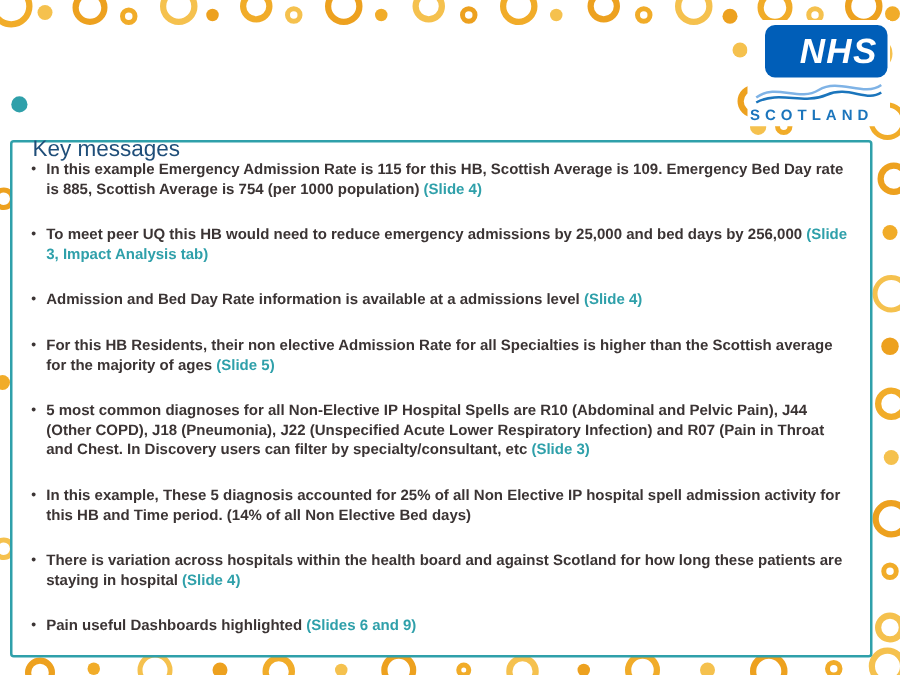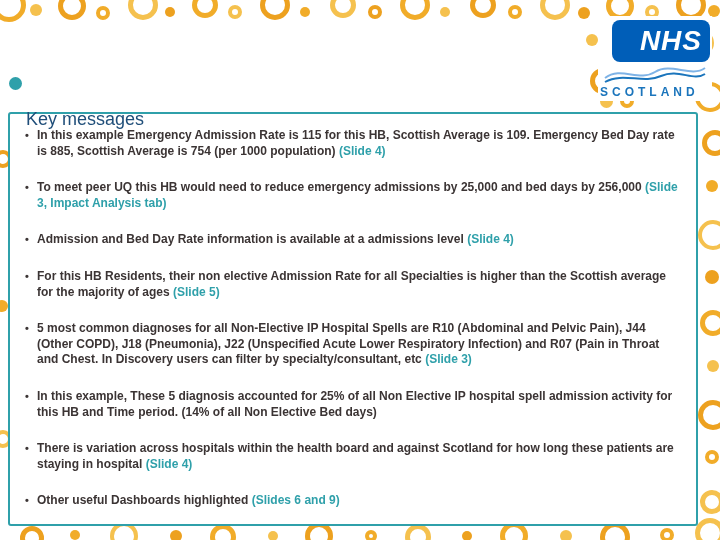--- a/index.html
+++ b/index.html
@@ -148,17 +148,17 @@
 
   <div class="content-box">
     <ul id="bullet-list">
         <li><span class="mark">•</span><span>In this example Emergency Admission Rate is 115  for this HB, Scottish Average is 109. Emergency Bed Day rate is 885, Scottish Average is 754 (per 1000 population) </span><span class="ref">(Slide 4)</span></li>
         <li><span class="mark">•</span><span>To meet peer UQ this HB would need to reduce emergency admissions by 25,000 and bed days by 256,000 </span><span class="ref">(Slide 3, Impact Analysis tab)</span></li>
         <li><span class="mark">•</span><span>Admission and Bed Day Rate information is available at a admissions level </span><span class="ref">(Slide 4)</span></li>
         <li><span class="mark">•</span><span>For this HB Residents, their non elective Admission Rate for all Specialties is higher than the Scottish average for the majority of ages </span><span class="ref">(Slide 5)</span></li>
         <li><span class="mark">•</span><span>5 most common diagnoses for all Non-Elective IP Hospital Spells are R10 (Abdominal and Pelvic Pain), J44 (Other COPD), J18 (Pneumonia), J22 (Unspecified Acute Lower Respiratory Infection) and R07 (Pain in Throat and Chest.  In Discovery users can filter by specialty/consultant, etc </span><span class="ref">(Slide 3)</span></li>
         <li><span class="mark">•</span><span>In this example, These 5 diagnosis accounted for 25% of all Non Elective IP hospital spell admission activity for this HB and Time period. (14% of all Non Elective Bed days)</span></li>
         <li><span class="mark">•</span><span>There is variation across hospitals within the health board and against Scotland for how long these patients are staying in hospital </span><span class="ref">(Slide 4)</span></li>
-        <li><span class="mark">•</span><span>Other useful Dashboards highlighted </span><span class="ref">(Slides 6 and 9)</span></li>
+        <li><span class="mark">•</span><span>Pain useful Dashboards highlighted </span><span class="ref">(Slides 6 and 9)</span></li>
       </ul>
   </div>
 
 </div>
 
 </body></html>

